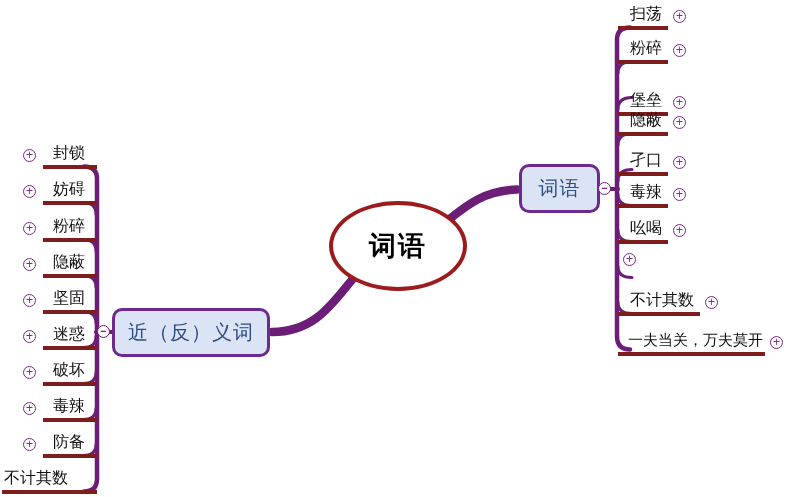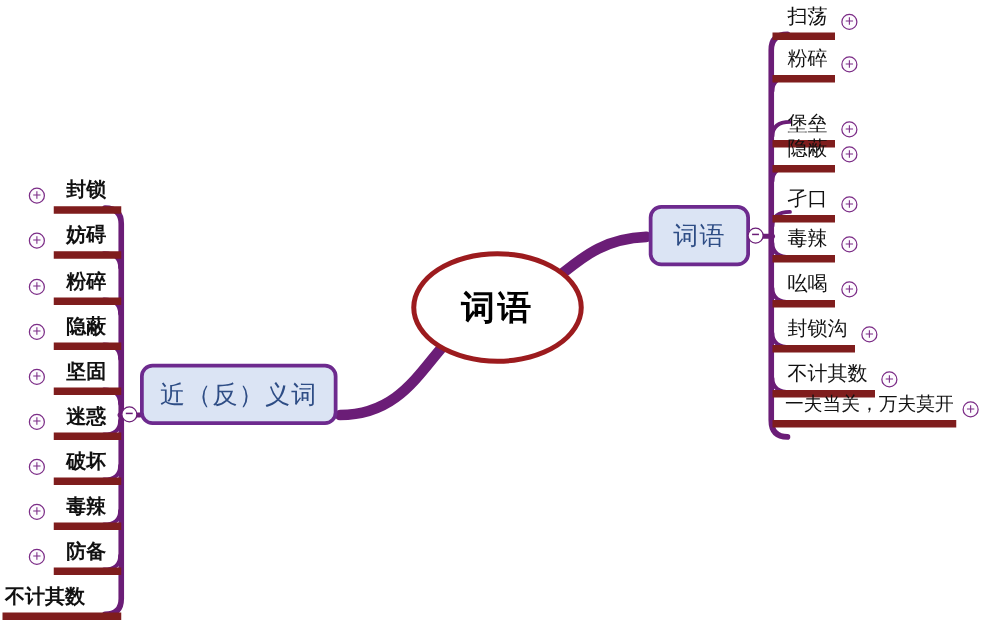--- a/index.html
+++ b/index.html
@@ -17,43 +17,43 @@
     font-size:27px;font-weight:bold;color:#000;letter-spacing:2px;box-sizing:border-box;
   }
 
   
   .node{
     position:absolute;z-index:3;background:#dbe4f4;border:3px solid #6d2a8e;border-radius:10px;
     display:flex;align-items:center;justify-content:center;
     font-size:20px;color:#2e4d85;box-sizing:border-box;letter-spacing:1px;
   }
   .node-right{left:519px;top:164px;width:81px;height:49px;}
-  .node-left{left:112px;top:291px;width:158px;height:49px;text-align:right;}
+  .node-left{left:112px;top:308px;width:158px;height:49px;text-align:right;}
 
   
   .collapse{
     position:absolute;z-index:4;width:13px;height:13px;border:1.5px solid #6b1d77;border-radius:50%;
     background:#fff;color:#6b1d77;font-size:11px;line-height:11px;text-align:center;
     box-sizing:border-box;font-weight:bold;
   }
   .collapse-right{left:598px;top:182px;}
   .collapse-left{left:97px;top:325px;}
 
   
   .item{position:absolute;z-index:2;display:flex;align-items:center;}
   .item .label{
-    font-size:16px;line-height:22px;color:#111;border-bottom:6px solid #7f1d1d;
+    font-size:16px;line-height:22px;color:#111;border-bottom:4px solid #7f1d1d;
     padding:0 6px 1px 12px;white-space:nowrap;box-sizing:border-box;
   }
   .item-right{left:618px;}
   .item-right .label{padding:0 6px 1px 12px;}
   .item-right .expand{margin-left:5px;}
   .item-right.long .label{font-size:15px;padding:0 2px 1px 10px;letter-spacing:0;}
   .item-left{right:709px;}
-  .item-left .label{padding:0 12px 1px 10px;font-weight:bold;}
+  .item-left .label{padding:0 12px 1px 10px;}
   .item-left .expand{margin-right:7px;}
   .item-left.last .label{width:95px;padding:0 10px 1px 2px;}
 
   
   .expand{
     width:13px;height:13px;border:1px solid #7c2d87;border-radius:50%;flex:0 0 13px;
     background:#fdfbfe;color:#7c2d87;font-size:12px;line-height:11px;text-align:center;
     box-sizing:border-box;
   }
 </style>
@@ -134,28 +134,27 @@
   </div>
   <div class="item item-right" style="top:181px">
     <span class="label">毒辣</span>
     <span class="expand">+</span>
   </div>
   <div class="item item-right" style="top:217px">
     <span class="label">吆喝</span>
     <span class="expand">+</span>
   </div>
   <div class="item item-right" style="top:253px">
-    <span class="label">封锁沟</span>
     <span class="expand">+</span>
   </div>
   <div class="item item-right" style="top:289px">
     <span class="label">不计其数</span>
     <span class="expand">+</span>
   </div>
-  <div class="item item-right long" style="top:313px">
+  <div class="item item-right long" style="top:329px">
     <span class="label">一夫当关，万夫莫开</span>
     <span class="expand">+</span>
   </div>
 
   <div class="item item-left" style="top:142px">
     <span class="expand">+</span>
     <span class="label">封锁</span>
   </div>
   <div class="item item-left" style="top:178px">
     <span class="expand">+</span>

